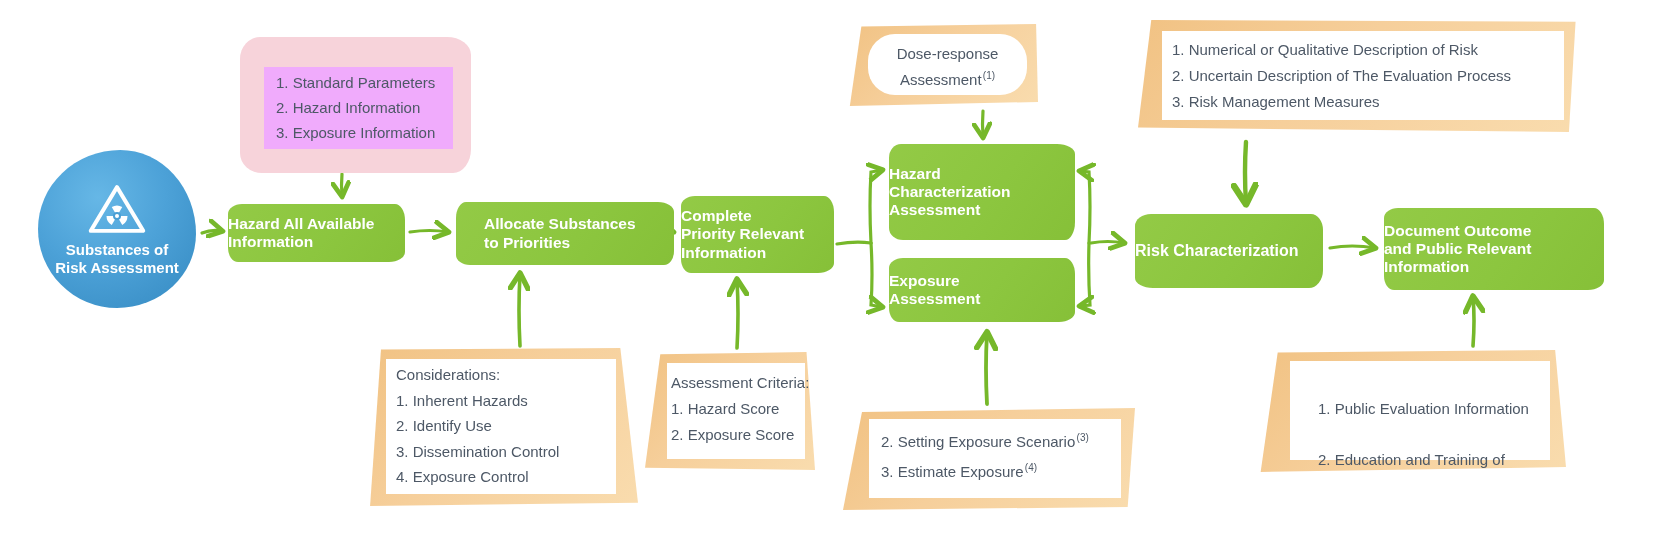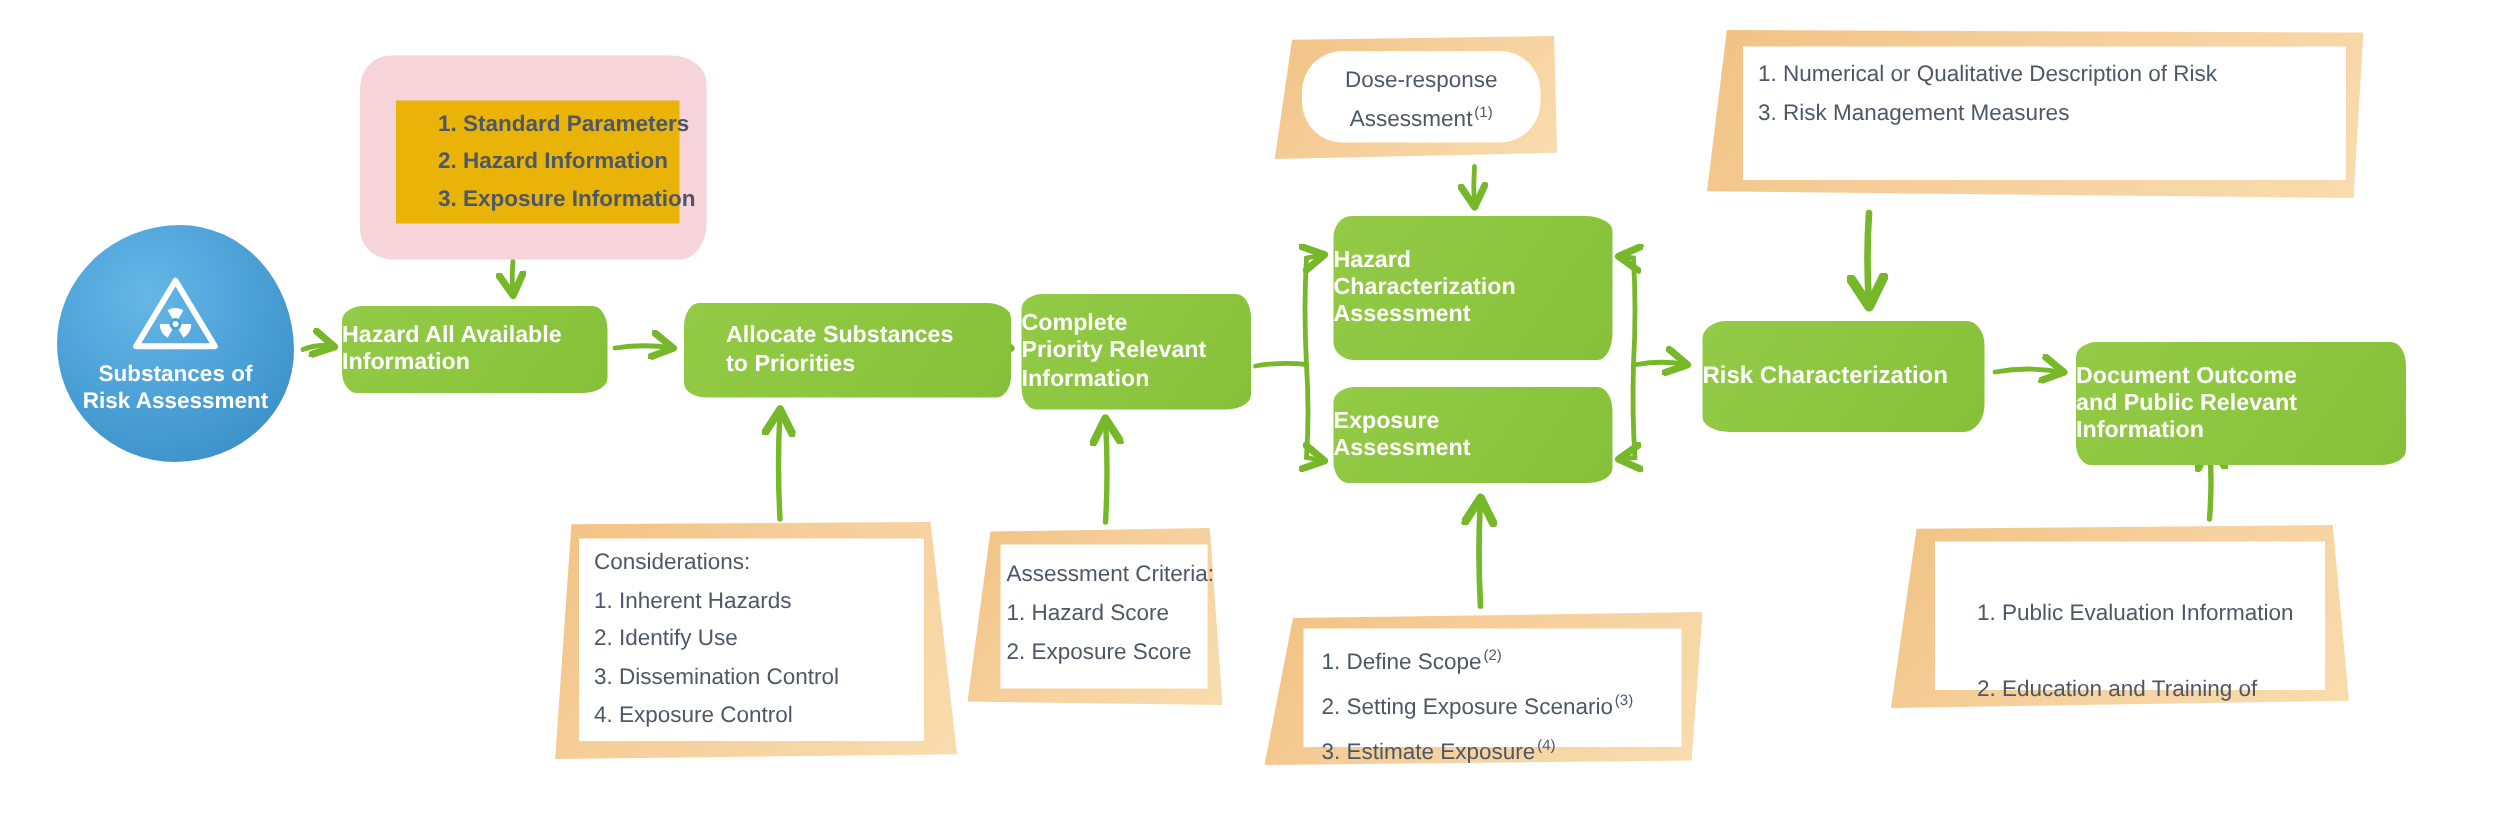--- a/index.html
+++ b/index.html
@@ -27,34 +27,34 @@
     background:linear-gradient(125deg,#93ca46 0%, #8cc63f 55%, #86c038 100%);
     color:#fff;font-weight:bold;text-align:center;font-size:15.5px;line-height:1.18;
     border-radius:14px 10px 16px 10px / 10px 16px 10px 14px;
   }
   #gather   {left:228px;top:204px;width:177px;height:58px;}
   #allocate {left:456px;top:202px;width:190px;height:63px;border-radius:10px 16px 10px 14px/16px 10px 14px 10px;padding-left:28px;}
   #complete {left:681px;top:196px;width:153px;height:77px;}
   #hazard   {left:889px;top:144px;width:186px;height:96px;border-radius:12px 18px 10px 14px/14px 10px 18px 12px;}
   #exposure {left:889px;top:258px;width:186px;height:64px;}
   #risk     {left:1135px;top:214px;width:188px;height:74px;font-size:16px;border-radius:16px 12px 14px 18px/12px 16px 18px 10px;}
-  #document {left:1384px;top:208px;width:220px;height:82px;margin-top:20px;}
+  #document {left:1384px;top:208px;width:220px;height:82px;}
 
   
   .pink{
     position:absolute;left:248px;top:44px;width:218px;height:124px;
     background:#f3bcc6;border-radius:16px 20px 14px 18px/18px 14px 20px 16px;z-index:0;
   }
   .pink::before{
     content:"";position:absolute;inset:-7px -5px -5px -8px;background:#f7d3da;
     border-radius:20px 24px 18px 22px/22px 18px 24px 20px;z-index:-1;
   }
   .pink .pbody{
-    position:absolute;left:16px;top:23px;right:13px;bottom:19px;background:#eab308;
-    padding:3px 0 0 28px;box-sizing:border-box;font-weight:bold;
+    position:absolute;left:16px;top:23px;right:13px;bottom:19px;background:#f0abfc;
+    padding:3px 0 0 12px;box-sizing:border-box;
   }
   .tline{white-space:nowrap;color:#4d5866;font-size:15px;line-height:25px;}
 
   
   .tan{position:absolute;background:linear-gradient(135deg,#f1c283 0%,#f6cf9b 45%,#f9dcae 100%);}
   .tan .inner{position:absolute;background:#fff;box-sizing:border-box;}
 
   #dose{left:846px;top:24px;width:192px;height:82px;clip-path:polygon(8% 3%,99% 0%,100% 95%,2% 100%);}
   #dose .inner{inset:10px 11px 11px 22px;text-align:center;padding-top:9px;border-radius:27px;}
   #dose .tline{line-height:22px;}
@@ -171,20 +171,21 @@
   <div id="dose" class="tan">
     <div class="inner">
       <div class="tline">Dose-response</div>
       <div class="tline"><span>Assessment</span> <sup>(1)</sup></div>
     </div>
   </div>
 
   <div id="desc" class="tan">
     <div class="inner">
       <div class="tline">1. Numerical or Qualitative Description of Risk</div>
+      <div class="tline">2. Uncertain Description of The Evaluation Process</div>
       <div class="tline">3. Risk Management Measures</div>
     </div>
   </div>
 
   <div id="considerations" class="tan">
     <div class="inner">
       <div class="tline">Considerations:</div>
       <div class="tline">1. Inherent Hazards</div>
       <div class="tline">2. Identify Use</div>
       <div class="tline">3. Dissemination Control</div>
@@ -195,21 +196,20 @@
   <div id="criteria" class="tan">
     <div class="inner">
       <div class="tline">Assessment Criteria:</div>
       <div class="tline">1. Hazard Score</div>
       <div class="tline">2. Exposure Score</div>
     </div>
   </div>
 
   <div id="scope" class="tan">
     <div class="inner">
-      <div class="tline"><span>1. Define Scope</span> <sup>(2)</sup></div>
       <div class="tline"><span>2. Setting Exposure Scenario</span> <sup>(3)</sup></div>
       <div class="tline"><span>3. Estimate Exposure</span> <sup>(4)</sup></div>
     </div>
   </div>
 
   <div id="publicinfo" class="tan">
     <div class="inner">
       <div class="tline">1. Public Evaluation Information</div>
       <div class="tline">2. Education and Training of</div>
       <div class="tline indent">Stakeholders</div>

